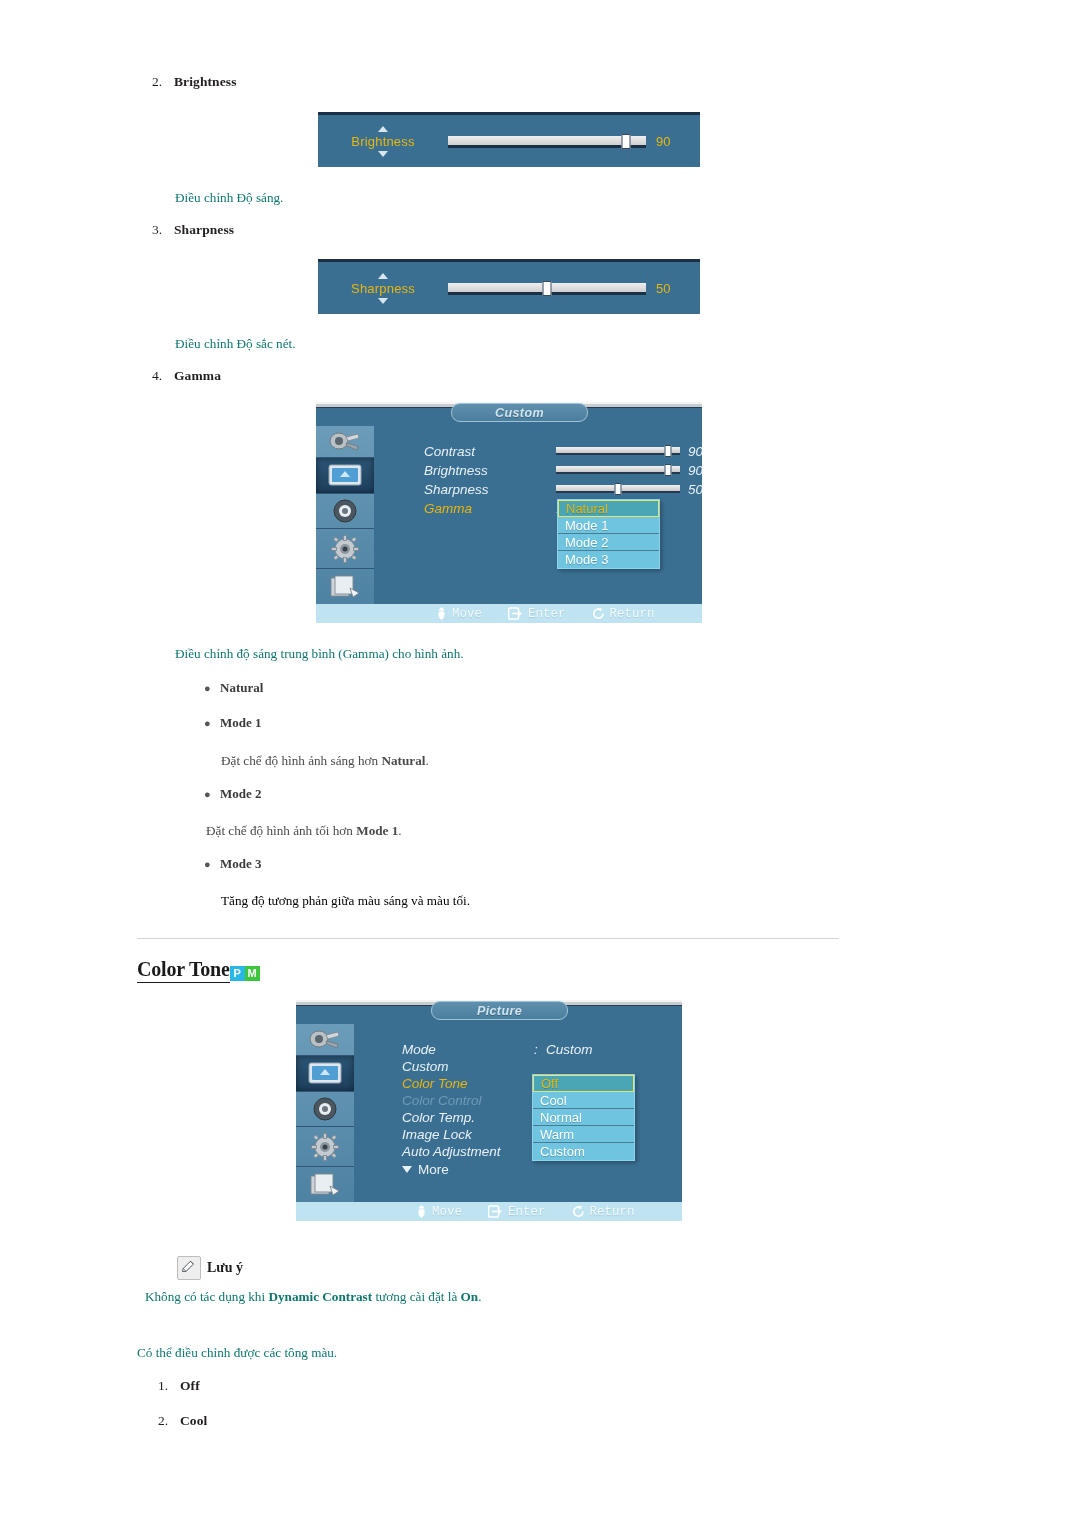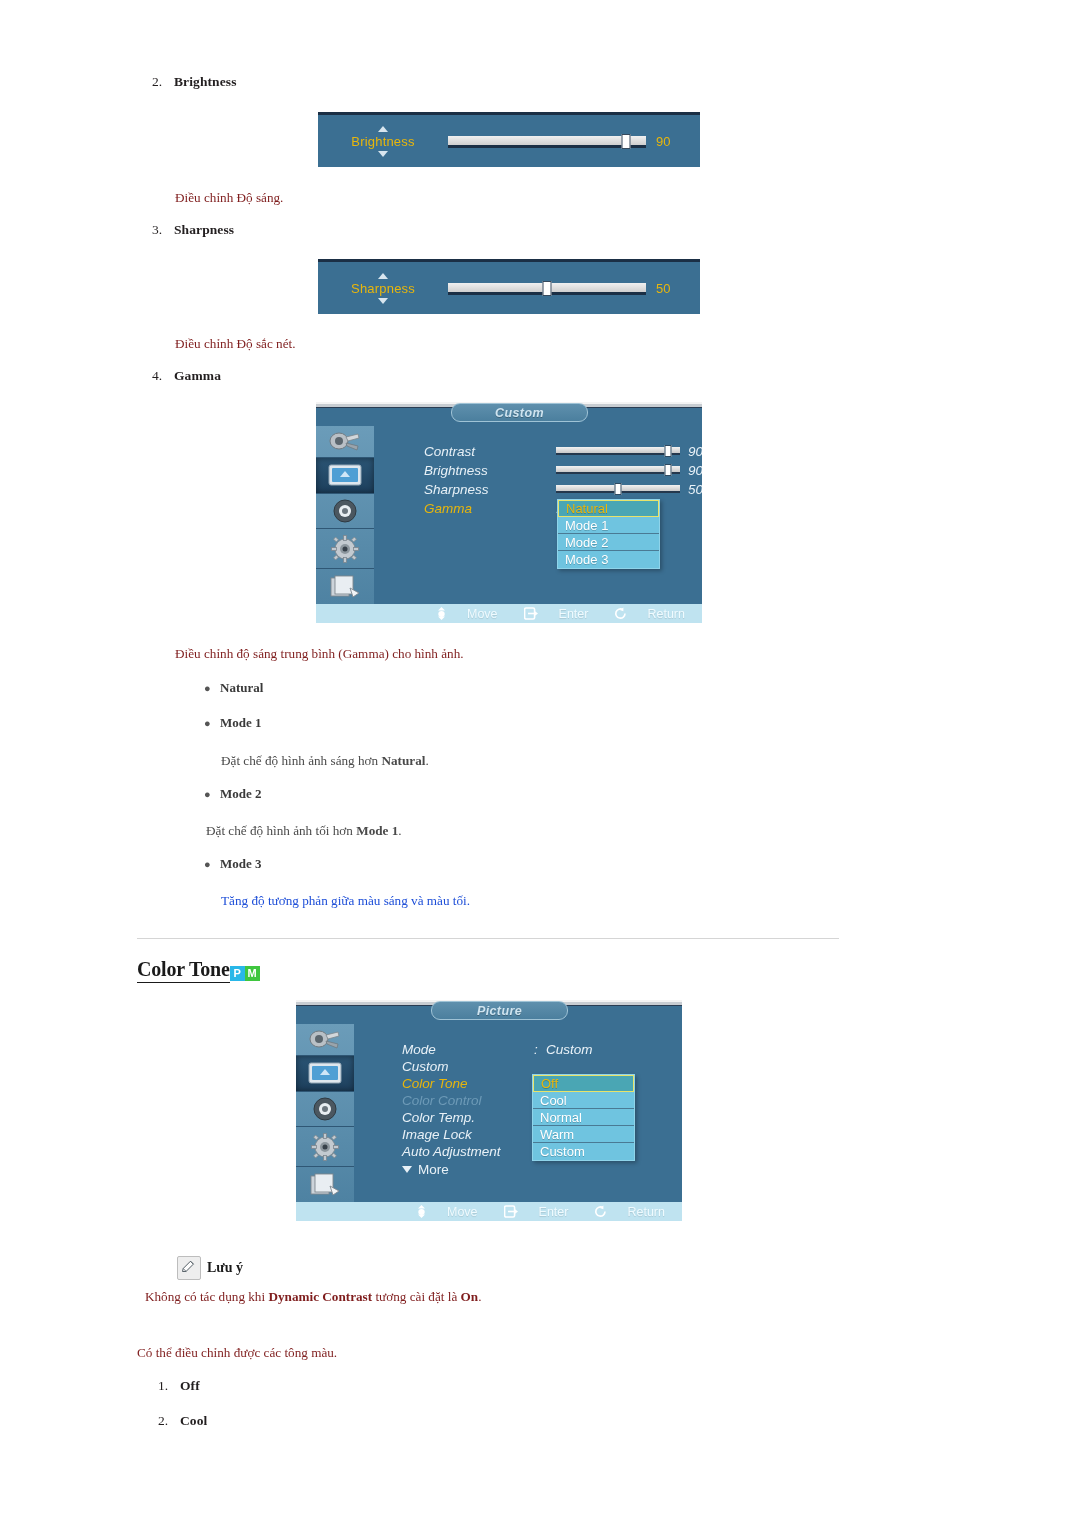--- a/index.html
+++ b/index.html
@@ -39,21 +39,21 @@
   }
   .num-item .label {
     font-weight: bold;
     letter-spacing: .1px;
   }
 
   .para {
     position: absolute;
     font-size: 13.2px;
     line-height: 1.45;
-    color: #7f1d1d;
+    color: #0f766e;
     white-space: nowrap;
   }
 
   .bullet-item {
     position: absolute;
     display: flex;
     align-items: baseline;
     font-size: 13px;
   }
   .bullet-item .dot {
@@ -356,21 +356,21 @@
     display: flex;
     align-items: center;
     color: #e9f7fc;
     font-size: 12.5px;
   }
   .osd-bb-inner {
     display: flex;
     align-items: center;
     gap: 26px;
   }
-  .bb-item { display: flex; align-items: center; gap: 20px; }
+  .bb-item { display: flex; align-items: center; gap: 5px; font-family: Liberation Mono, monospace; }
   .bb-label { color: #f0fbff; text-shadow: 0 1px 1px rgba(0,0,0,.12); }
 
   .more-row {
     position: absolute;
     display: flex;
     align-items: center;
     gap: 6px;
     color: #e8f1f7;
     font-size: 13.5px;
   }
@@ -576,21 +576,21 @@
     <span class="label">Mode 2</span>
   </div>
   <div class="para" style="left:206px; top:821px; color:#4a4a4a;">
     <span>Đặt chế độ hình ảnh tối hơn </span><b>Mode 1</b><span>.</span>
   </div>
 
   <div class="bullet-item" style="left:204px; top:856px;">
     <span class="dot">●</span>
     <span class="label">Mode 3</span>
   </div>
-  <div class="para" style="left:221px; top:891px; color:#1d4ed8;">Tăng độ tương phản giữa màu sáng và màu tối.</div>
+  <div class="para" style="left:221px; top:891px; color:#000000;">Tăng độ tương phản giữa màu sáng và màu tối.</div>
 
   <div class="hr"></div>
 
   <div class="section-heading">
     <span class="h-text">Color Tone</span>
     <span class="badge-wrap">
       <span class="badge" id="badge-p" style="background: rgb(41, 183, 232);">P</span>
       <span class="badge" id="badge-m" style="background: rgb(63, 198, 63);">M</span>
     </span>
   </div>

